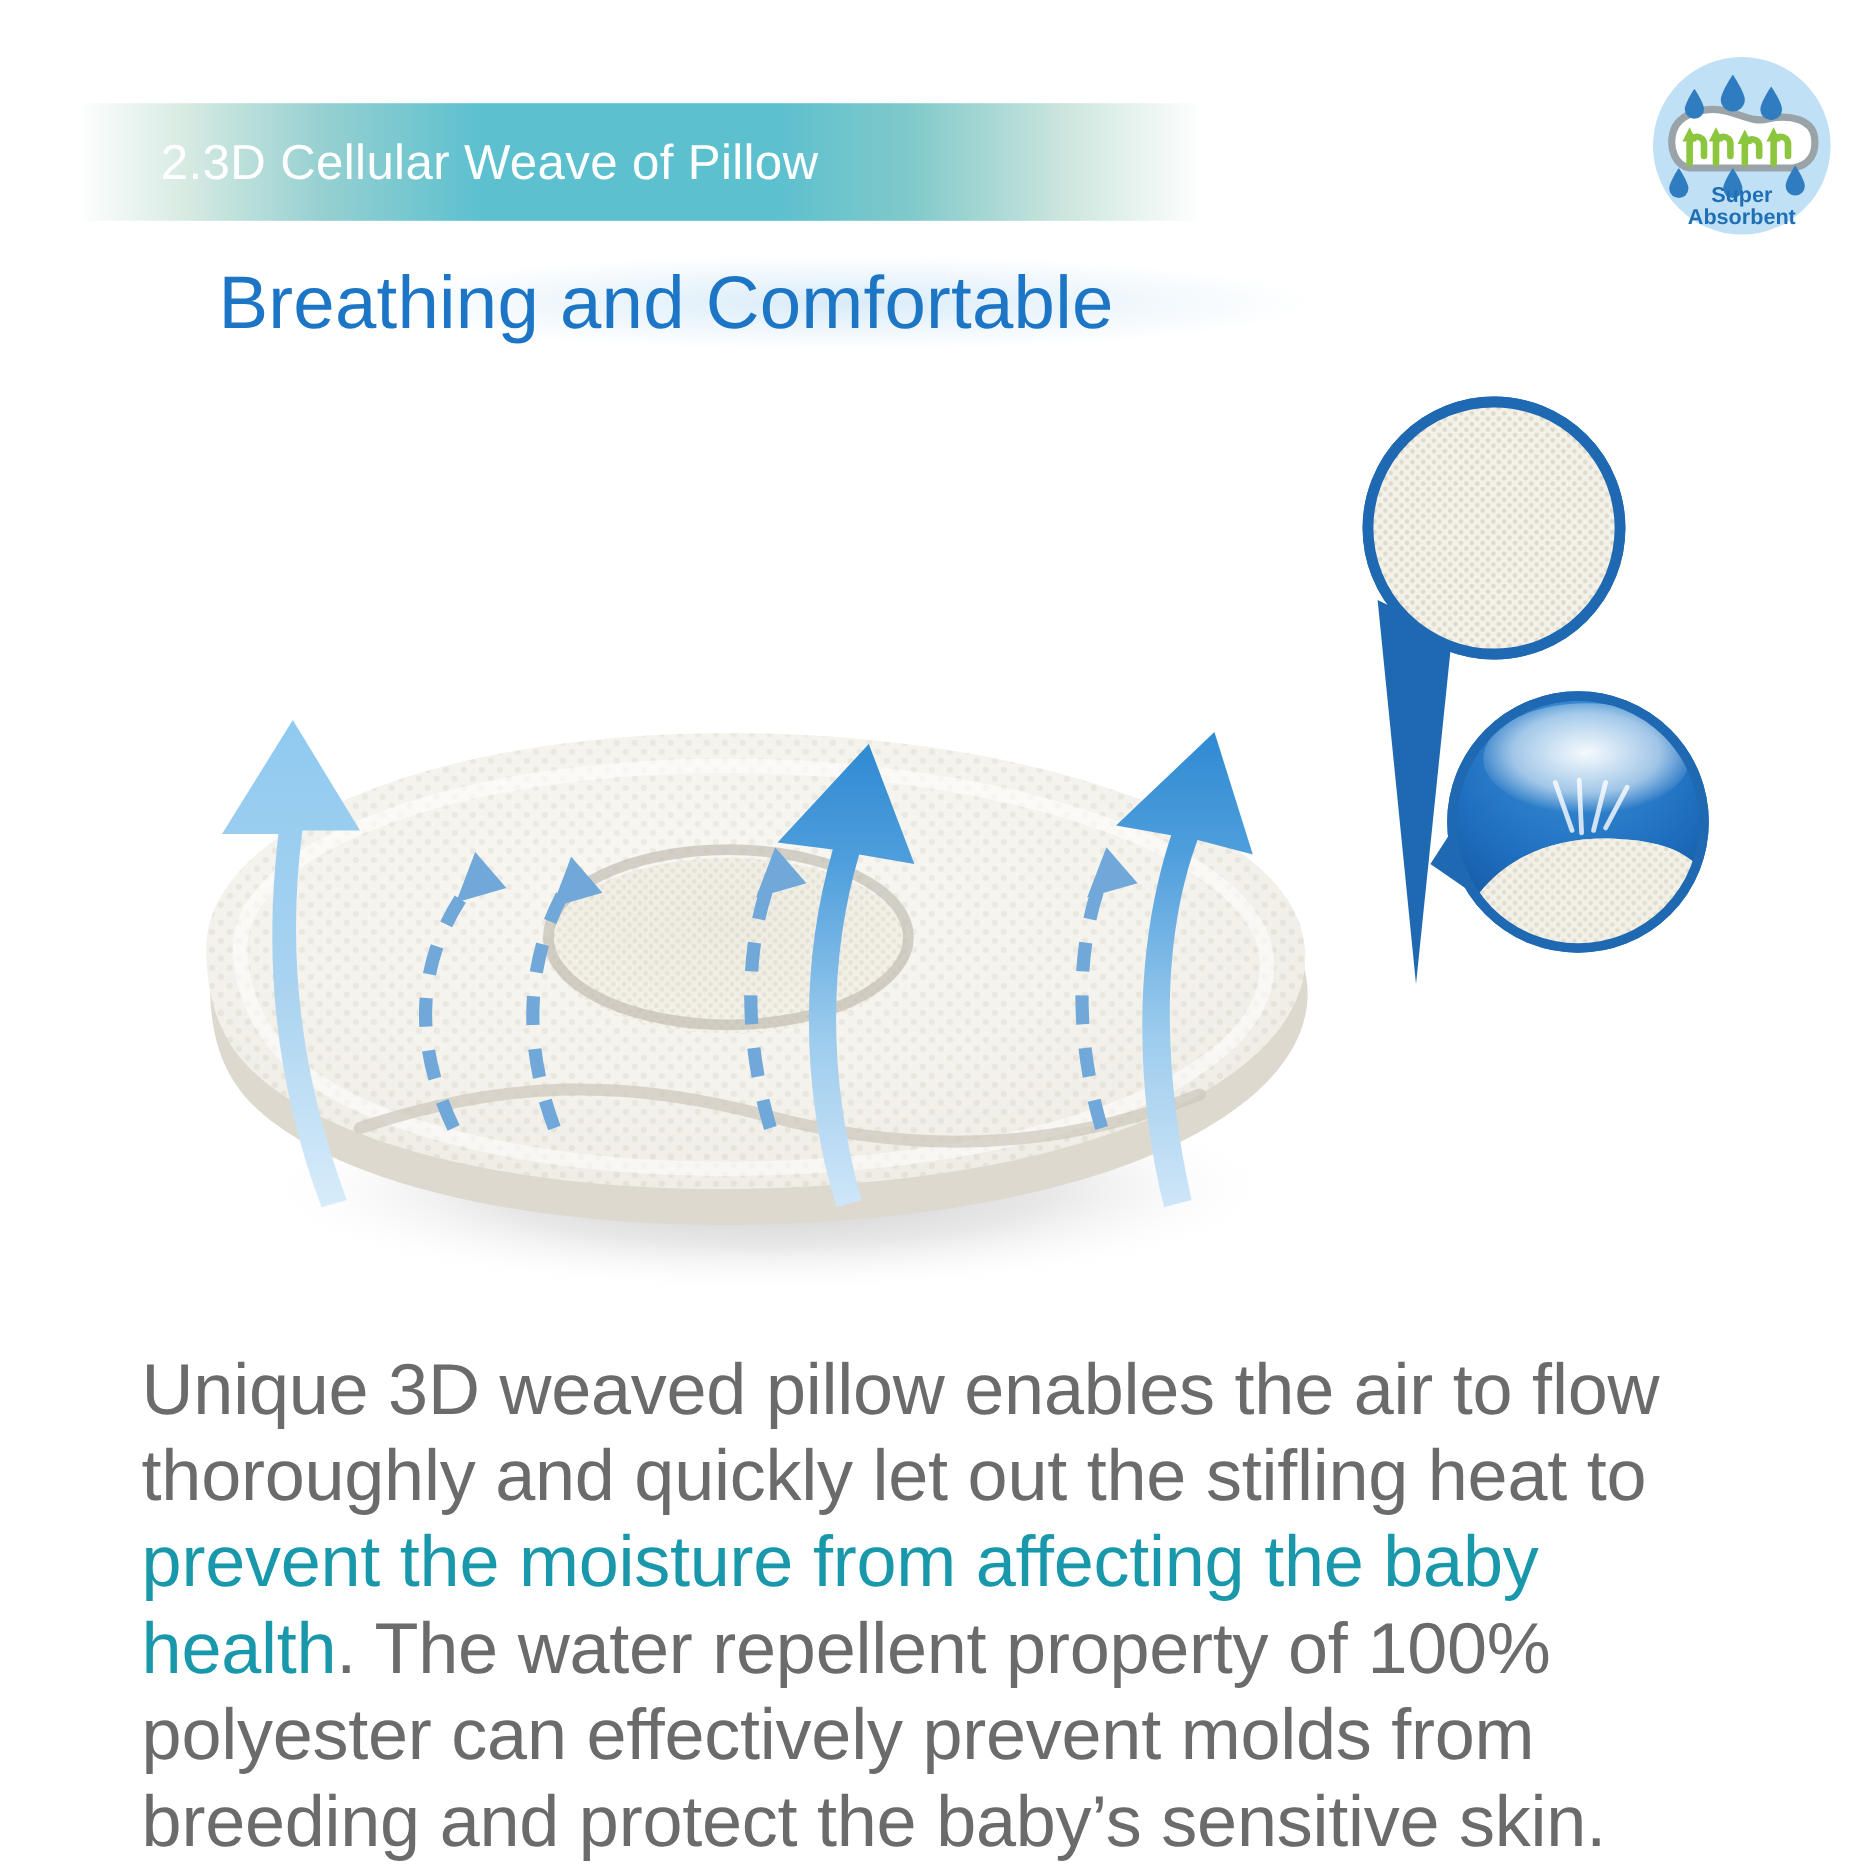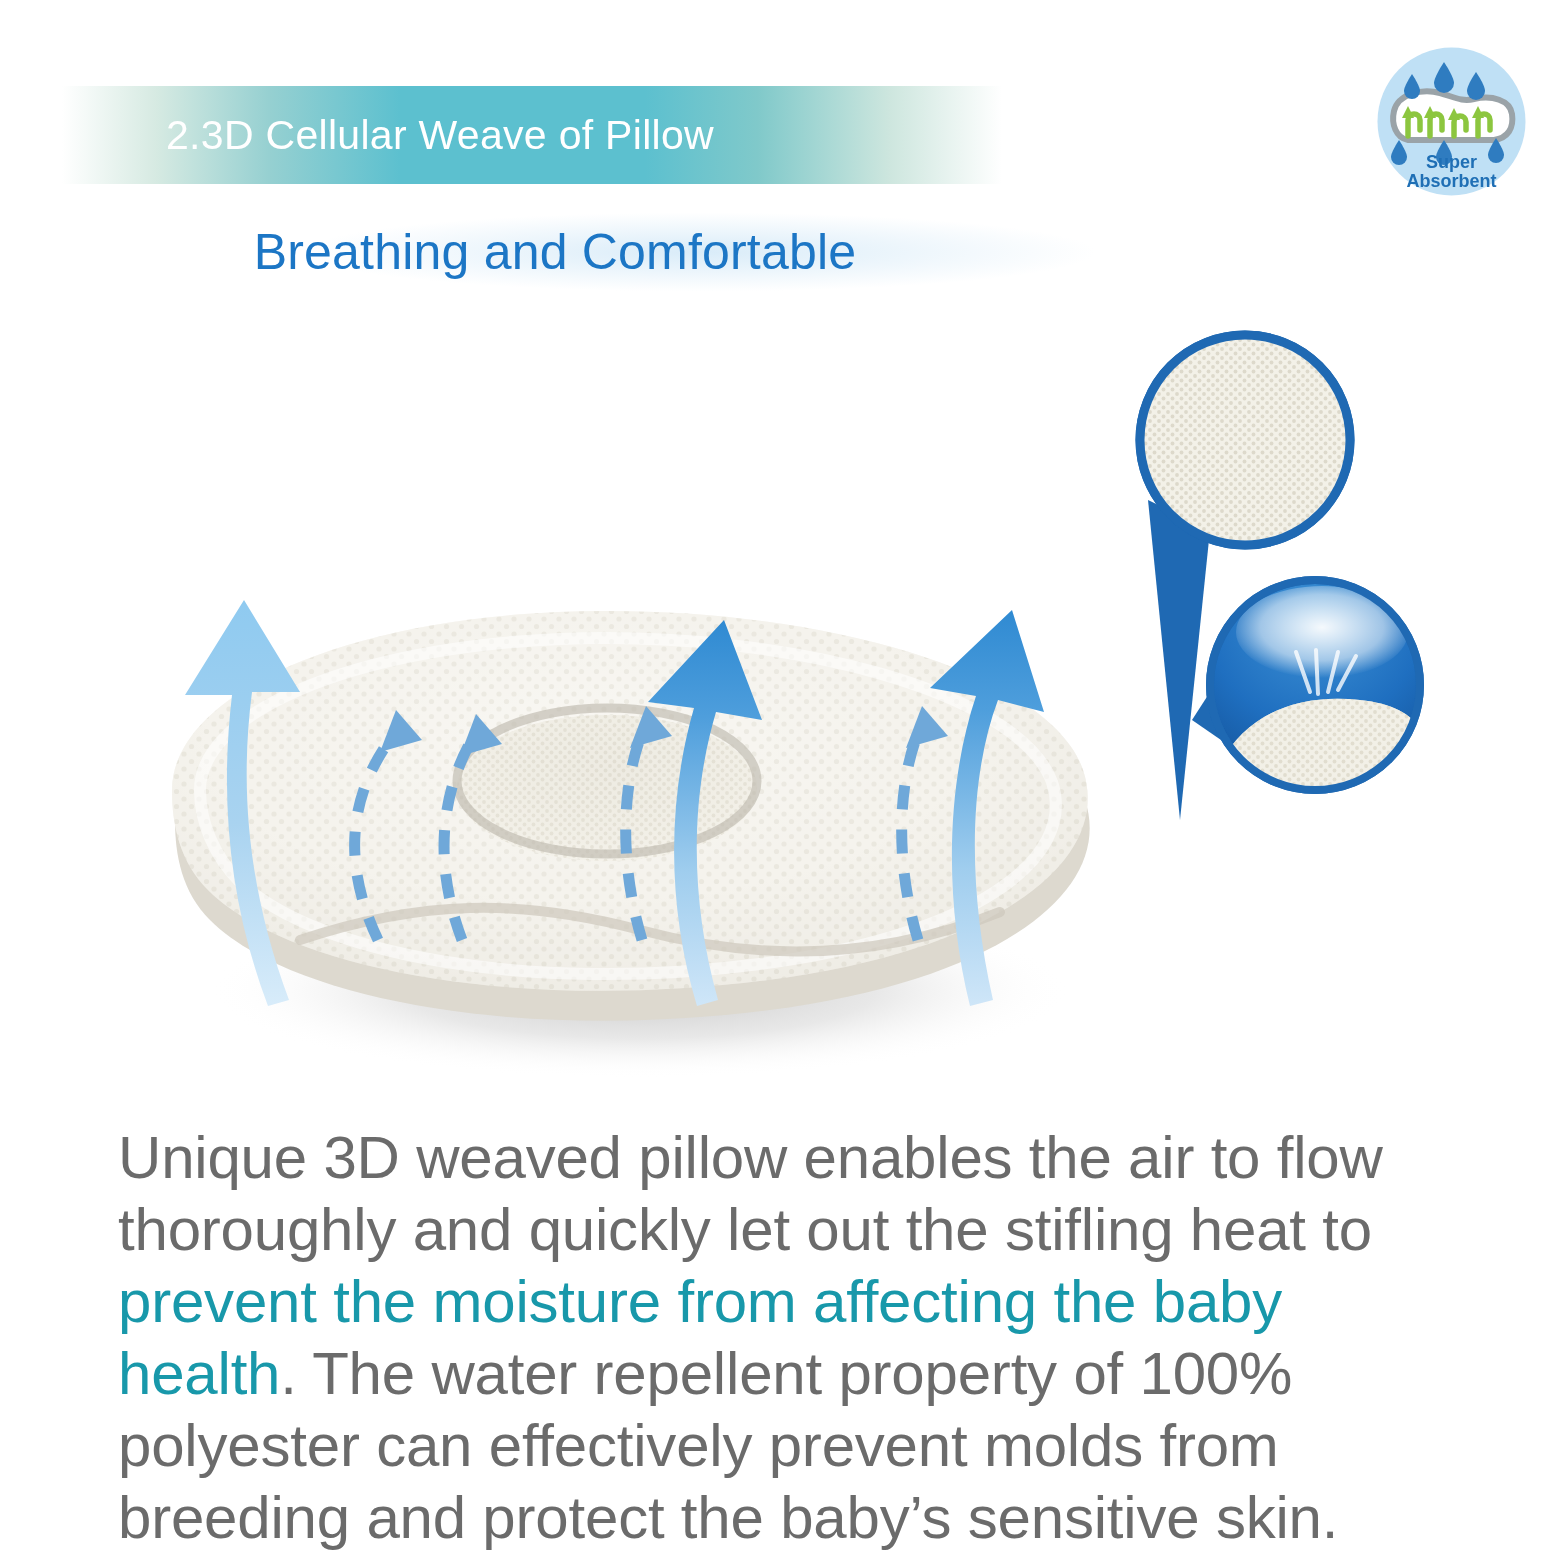--- a/index.html
+++ b/index.html
@@ -16,41 +16,41 @@
        rgba(214,234,226,1) 10%,
        rgba(150,208,209,1) 22%,
        rgba(92,192,207,1) 36%,
        rgba(92,192,207,1) 62%,
        rgba(128,201,202,1) 74%,
        rgba(205,230,222,1) 88%,
        rgba(255,255,255,1) 100%);
     display:flex; align-items:center;
   }
   .banner-title {
-    margin-left:104px; color:#ffffff; font-size:41px; font-weight:400;
+    margin-left:72px; color:#ffffff; font-size:41px; font-weight:400;
     letter-spacing:0.3px; white-space:nowrap;
     font-family:"Liberation Sans", sans-serif;
   }
 
   
   .badge { position:absolute; left:1374px; top:44px; width:155px; height:155px;text-align:right; }
   .badge svg { display:block; }
 
   
   .subtitle-wrap {
     position:absolute; left:0; top:206px; width:1110px; height:92px;
     display:flex; align-items:center; justify-content:center;
   }
   .subtitle-glow {
     position:absolute; left:300px; top:6px; width:800px; height:80px;
     background:radial-gradient(ellipse at center, rgba(186,220,243,0.55) 0%, rgba(255,255,255,0) 70%);
     pointer-events:none;
   }
   .subtitle {
-    position:relative; color:#1c76c5; font-size:50px; font-weight:400;
+    position:relative; color:#1c76c5; font-size:62px; font-weight:400;
     white-space:nowrap; letter-spacing:0.2px;
   }
 
   
   .stage { position:absolute; left:0; top:300px; width:1563px; height:800px; }
   .stage svg { display:block; }
 
   
   .body-copy {
     position:absolute; left:118px; top:1122px; width:1350px;

